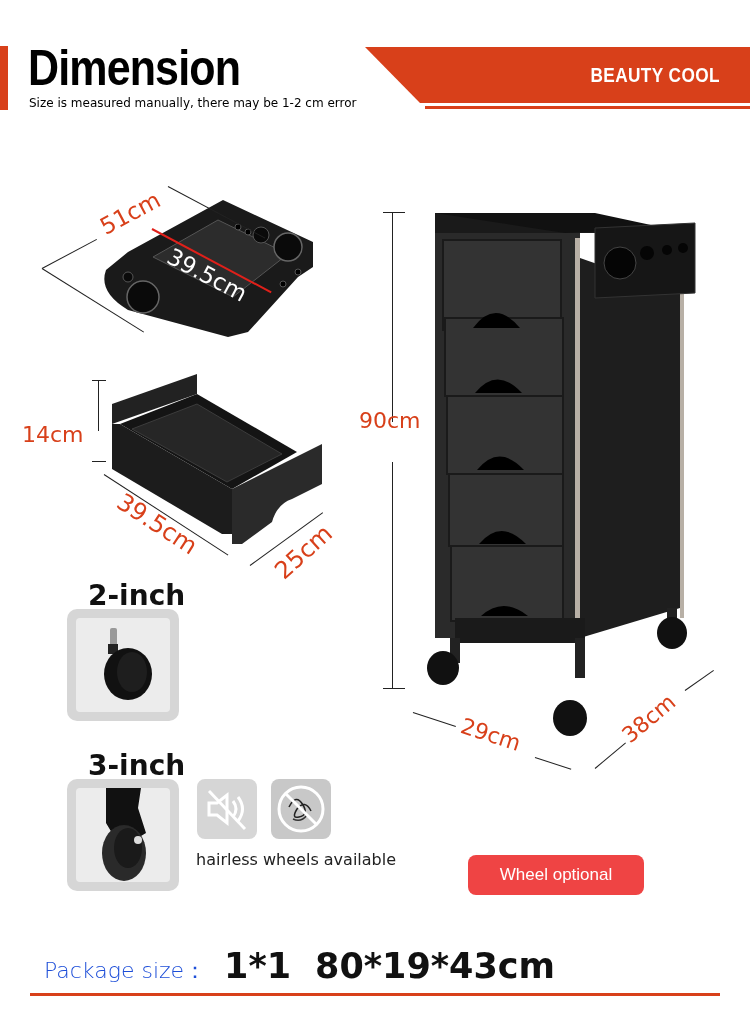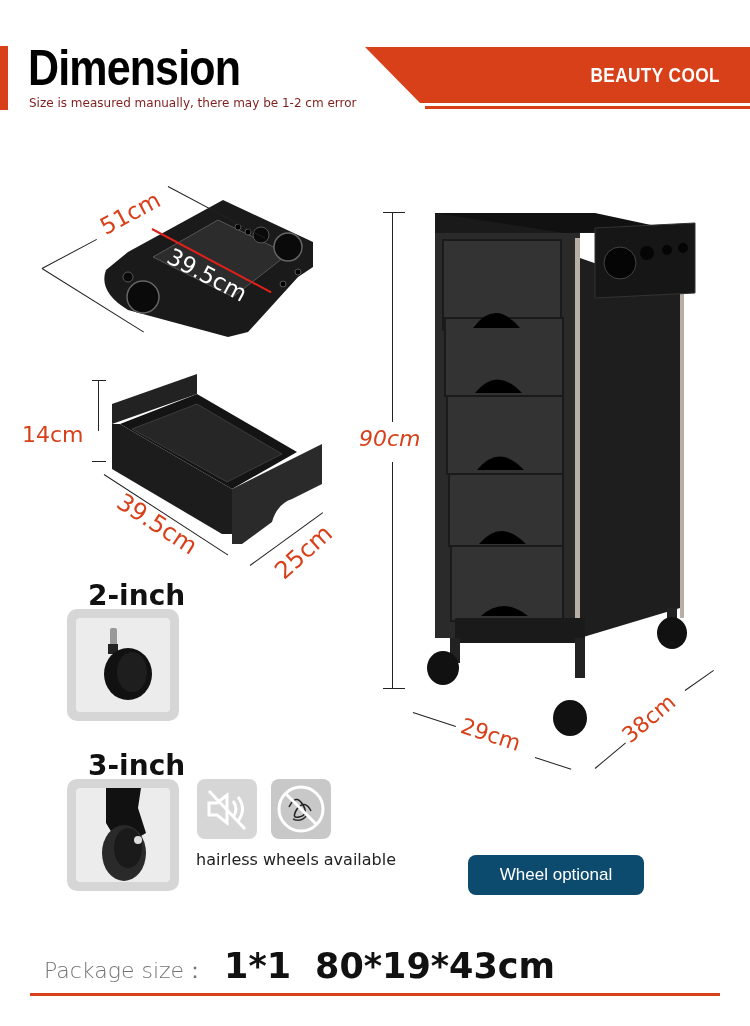--- a/index.html
+++ b/index.html
@@ -1,21 +1,21 @@
 <!DOCTYPE html>
 <html><head>
   <meta charset="utf-8">
   <style>
     * { box-sizing: border-box; margin: 0; padding: 0; }
     html, body { width: 750px; height: 1026px; background: #ffffff; overflow: hidden; }
     body { position: relative; font-family: "DejaVu Sans", sans-serif; color: #111; }
 
     .accent-bar { position: absolute; left: 0; top: 46px; width: 8px; height: 64px; background: #d8401a; }
     .title { position: absolute; left: 28px; top: 40px; font-family: "Liberation Sans", sans-serif; font-weight: 700; font-size: 50px; letter-spacing: -1px; transform: scaleX(0.86); transform-origin: left top; line-height: 56px; color: #000; }
-    .subtitle { position: absolute; left: 29px; top: 96px; font-size: 12px; color: #7f1d1d; }
+    .subtitle { position: absolute; left: 29px; top: 96px; font-size: 12px; color: #000000; }
 
     .brand-band { position: absolute; left: 365px; top: 47px; width: 385px; height: 56px; background: #d8401a; clip-path: polygon(0 0, 100% 0, 100% 100%, 55px 100%); }
     .brand-text { position: absolute; right: 30px; top: 63px; font-family: "Liberation Sans", sans-serif; font-weight: 700; font-size: 21px; color: #fff; transform: scaleX(0.82); transform-origin: right center; letter-spacing: 0.5px; }
     .brand-line { position: absolute; left: 425px; top: 106px; width: 325px; height: 3px; background: #d8401a; }
 
     .dim { position: absolute; color: #d8401a; font-size: 22px; white-space: nowrap; }
     .dim-line { position: absolute; background: #222; height: 1px; transform-origin: left center; }
     .red-line { position: absolute; background: #e0201a; height: 2px; transform-origin: left center; }
 
     
@@ -23,24 +23,24 @@
     .drawer { position: absolute; left: 112px; top: 374px; width: 212px; height: 170px; }
     .cart { position: absolute; left: 425px; top: 198px; width: 280px; height: 548px; }
 
     .wheel-label { position: absolute; font-size: 28px; font-weight: 600; color: #111; }
     .wheel-box { position: absolute; width: 112px; height: 112px; background: #d6d6d6; border-radius: 10px; padding: 9px; }
     .wheel-box .inner { width: 100%; height: 100%; background: #ececec; border-radius: 4px; position: relative; overflow: hidden; }
 
     .feature-icon { position: absolute; width: 60px; height: 60px; border-radius: 8px; background: #d6d6d6; }
     .feature-text { position: absolute; left: 196px; top: 848px; font-size: 16px; line-height: 24px; color: #222; }
 
-    .wheel-optional { position: absolute; left: 468px; top: 855px; width: 176px; height: 40px; background: #0c4a6e; color: #fff; border-radius: 8px; font-size: 17px; display: flex; align-items: center; justify-content: center; border: none; }
+    .wheel-optional { position: absolute; left: 468px; top: 855px; width: 176px; height: 40px; background: #ef4444; color: #fff; border-radius: 8px; font-size: 17px; display: flex; align-items: center; justify-content: center; border: none; }
 
     .pkg { position: absolute; left: 44px; top: 946px; display: flex; align-items: baseline; gap: 0; white-space: nowrap; }
-    .pkg-label { font-size: 22px; font-weight: 300; color: #737373; margin-right: 18px; }
+    .pkg-label { font-size: 22px; font-weight: 300; color: #1d4ed8; margin-right: 18px; }
     .pkg-val { font-size: 35px; font-weight: 700; color: #111; margin-right: 24px; }
     .bottom-line { position: absolute; left: 30px; top: 993px; width: 690px; height: 3px; background: #d8401a; }
   </style>
 </head>
 <body>
 
 <div class="accent-bar"></div>
 <h1 class="title">Dimension</h1>
 <div class="subtitle">Size is measured manually, there may be 1-2 cm error</div>
 <div class="brand-band"></div>
@@ -113,21 +113,21 @@
   <rect x="150" y="440" width="10" height="40" fill="#222"></rect>
   <rect x="242" y="410" width="10" height="30" fill="#222"></rect>
   <ellipse cx="18" cy="470" rx="16" ry="17" fill="#111"></ellipse>
   <ellipse cx="145" cy="520" rx="17" ry="18" fill="#111"></ellipse>
   <ellipse cx="247" cy="435" rx="15" ry="16" fill="#111"></ellipse>
 </svg>
 <div class="dim-line" style="left:393px;top:212px;width:210px;transform:rotate(90deg);transform-origin:left top;"></div>
 <div class="dim-line" style="left:393px;top:462px;width:226px;transform:rotate(90deg);transform-origin:left top;"></div>
 <div class="dim-line" style="left:383px;top:212px;width:22px;"></div>
 <div class="dim-line" style="left:383px;top:688px;width:22px;"></div>
-<div class="dim" style="left:359px;top:426px;font-style:italic;">90cm</div>
+<div class="dim" style="left:359px;top:408px;">90cm</div>
 <div class="dim-line" style="left:413px;top:712px;width:45px;transform:rotate(18deg);"></div>
 <div class="dim-line" style="left:535px;top:757px;width:38px;transform:rotate(18deg);"></div>
 <div class="dim" style="left:460px;top:722px;transform:rotate(18deg);">29cm</div>
 <div class="dim-line" style="left:595px;top:768px;width:40px;transform:rotate(-40deg);"></div>
 <div class="dim-line" style="left:685px;top:690px;width:35px;transform:rotate(-35deg);"></div>
 <div class="dim" style="left:618px;top:706px;transform:rotate(-40deg);">38cm</div>
 
 <div class="wheel-label" style="left:88px;top:579px;">2-inch</div>
 <div class="wheel-box" style="left:67px;top:609px;">
   <div class="inner">

